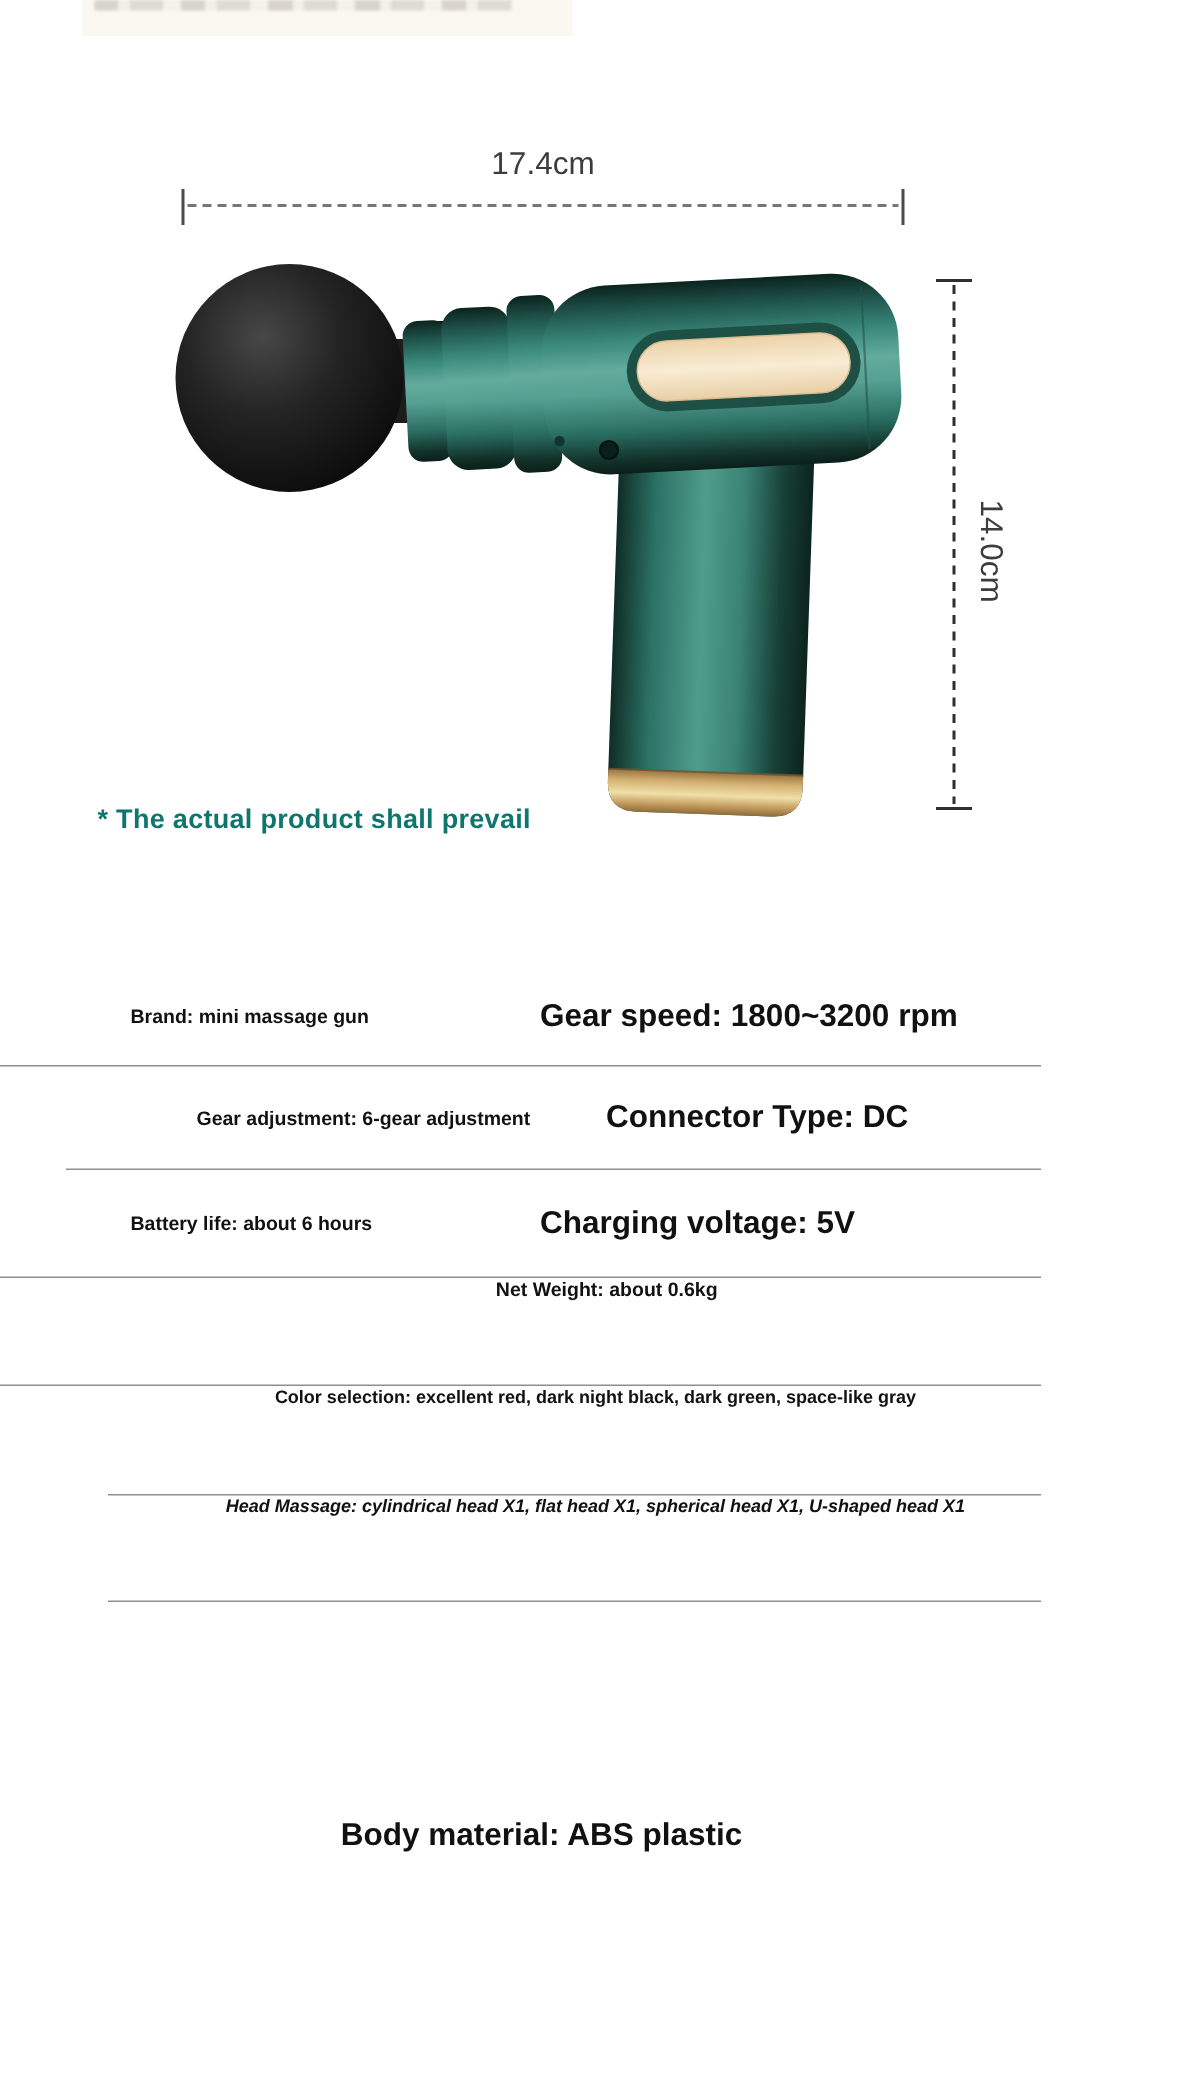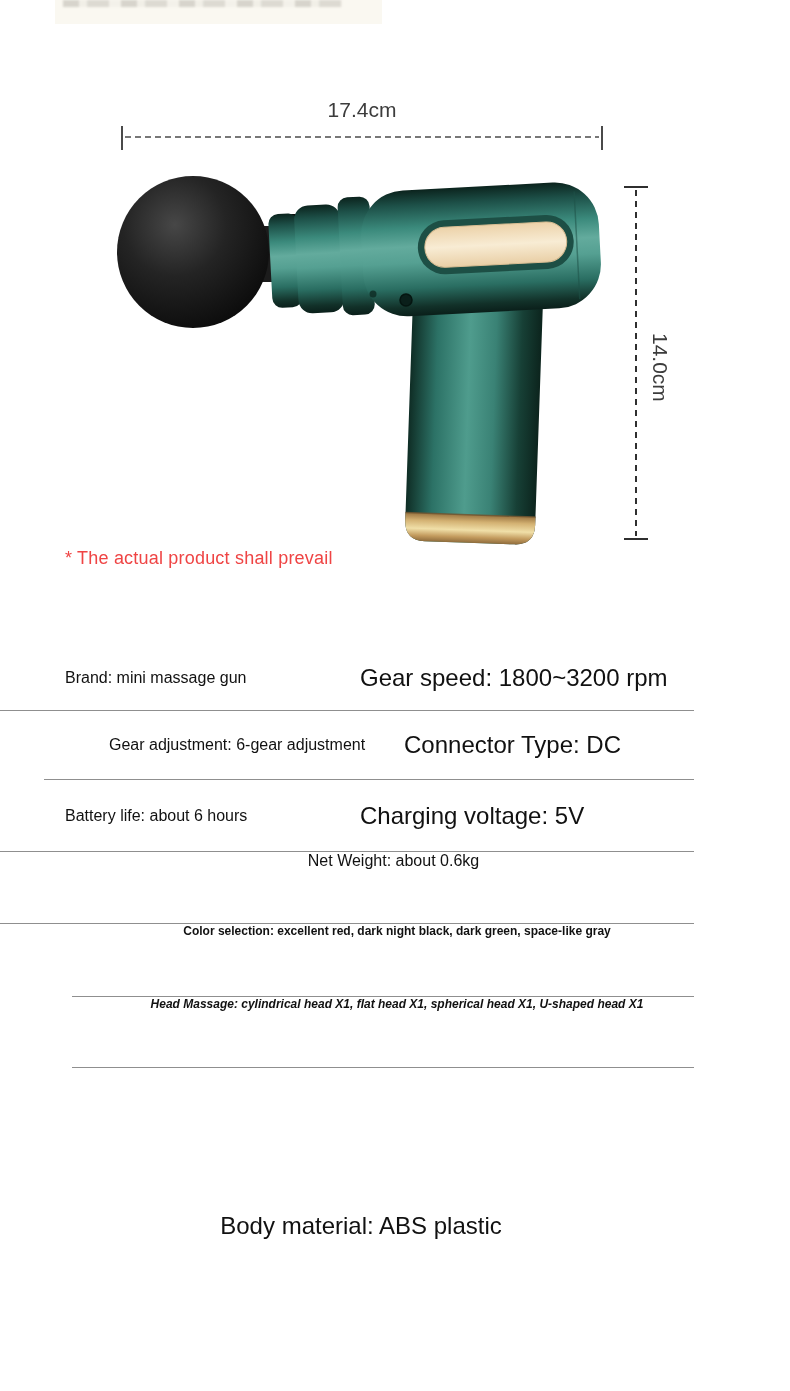--- a/index.html
+++ b/index.html
@@ -34,36 +34,36 @@
     position:absolute;left:122px;top:98px;width:480px;
     text-align:center;font-size:21px;color:#3c3c3c;
   }
   .dim-height-label{
     position:absolute;left:648px;top:282px;height:170px;
     writing-mode:vertical-rl;text-align:center;
     font-size:21px;color:#3c3c3c;
   }
   .disclaimer{
     position:absolute;left:65px;top:536px;
-    font-size:18px;font-weight:400;color:#ef4444;letter-spacing:0.2px;margin-top:12px;
+    font-size:18px;font-weight:700;color:#0f766e;letter-spacing:0.2px;
   }
 
   
   .specs{position:absolute;left:0;top:645px;width:790px;}
   .spec-row{
     display:flex;align-items:center;
     margin:0 68px 0 0;
     border-bottom:1px solid #8f8f8f;
   }
   .spec-row .cell-left{
-    padding-left:65px;flex:0 0 360px;box-sizing:border-box;
-    font-size:16px;font-weight:400;
+    padding-left:87px;flex:0 0 360px;box-sizing:border-box;
+    font-size:13px;font-weight:700;
   }
   .spec-row .cell-right{
-    font-size:24px;font-weight:400;
+    font-size:21px;font-weight:700;
   }
   .spec-row.r1{height:65px;}
   .spec-row.r2{height:68px;margin-left:44px;}
   .spec-row.r3{height:71px;}
   .spec-row.r4{height:71px;flex-direction:column;}
   .spec-row-full{
     display:flex;align-items:flex-start;justify-content:center;
     margin:0 68px 0 72px;
     border-bottom:1px solid #8f8f8f;
     text-align:center;font-size:12px;font-weight:700;

